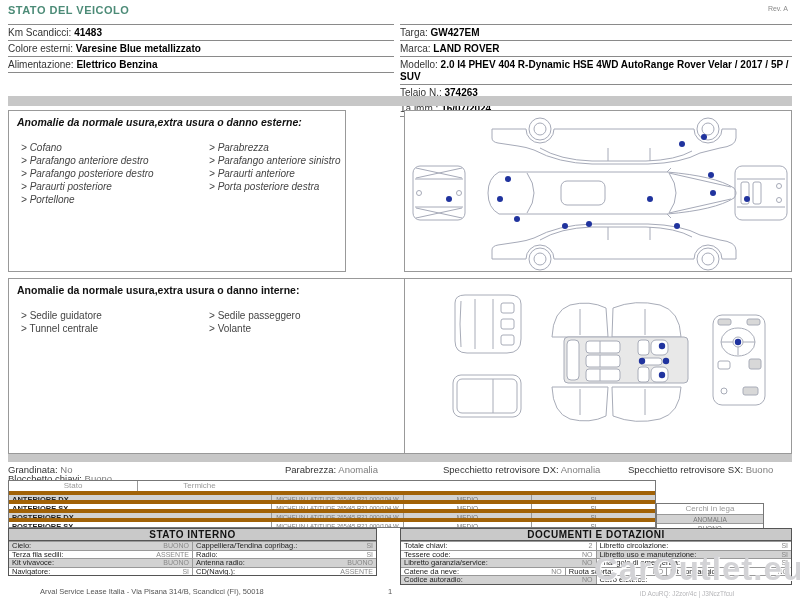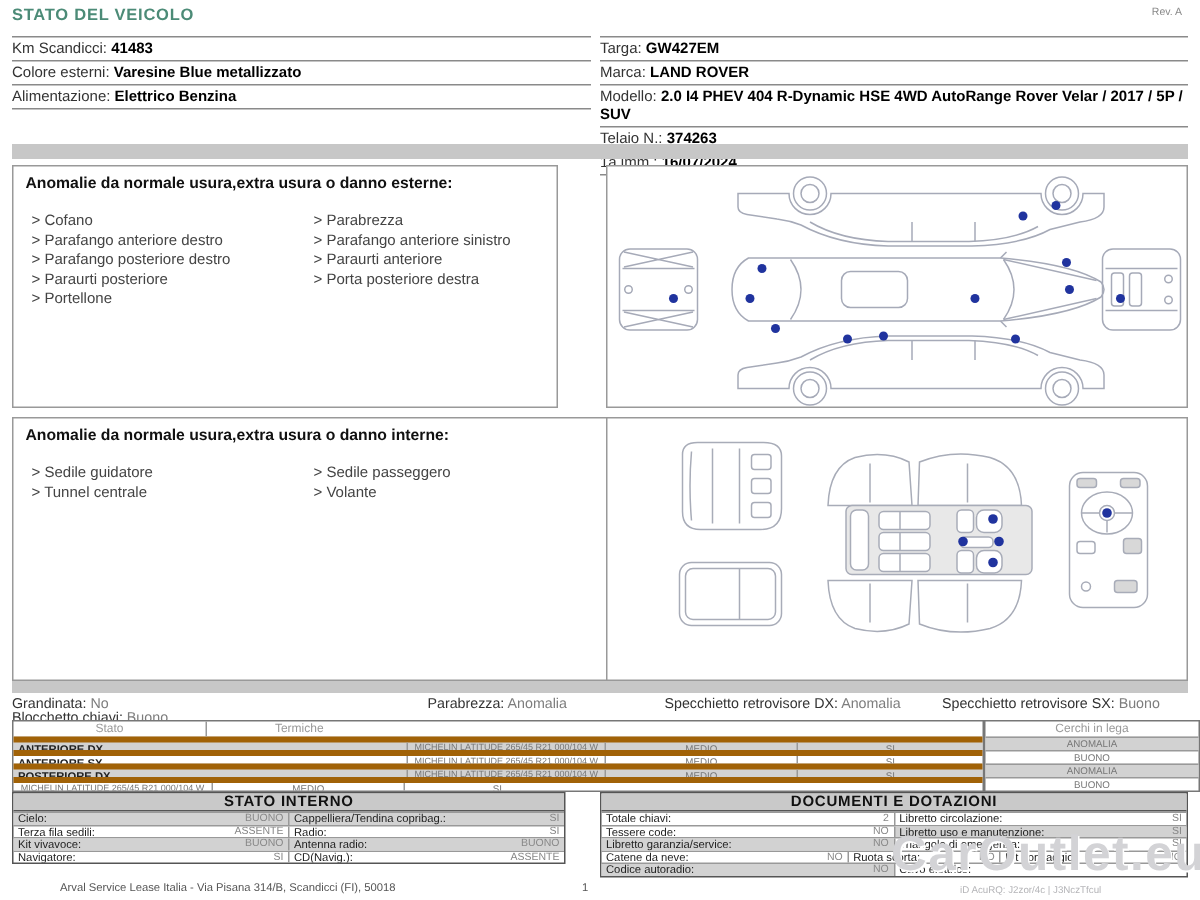--- a/index.html
+++ b/index.html
@@ -16,39 +16,39 @@
   .hcol-right { left: 400px; width: 392px; }
   .hrow { border-bottom: 1px solid #8a8a8a; padding: 2px 0 1px; font-size: 10px; color: #222; line-height: 12px; }
   .hlbl { color: #333; }
   .hval { font-weight: bold; color: #000; }
 
   .graybar { position: absolute; left: 8px; width: 784px; background: #c7c7c7; }
   .bar1 { top: 96px; height: 10px; }
   .bar2 { top: 454px; height: 8px; }
 
   .abox { position: absolute; border: 1px solid #999; background: #fff; }
-  .abox-ext-left { left: 8px; top: 110px; width: 364px; height: 162px; }
+  .abox-ext-left { left: 8px; top: 110px; width: 338px; height: 162px; font-style: italic; }
   .abox-ext-right { left: 404px; top: 110px; width: 388px; height: 162px; }
   .abox-int-left { left: 8px; top: 278px; width: 448px; height: 176px; }
   .abox-int-right { left: 404px; top: 278px; width: 388px; height: 176px; }
   .abox-title { font-size: 10.5px; font-weight: bold; color: #111; padding: 5px 8px 2px; }
   .alist { position: absolute; top: 30px; list-style: none; font-size: 10px; color: #444; line-height: 13px; }
   .alist-1 { left: 12px; }
   .alist-2 { left: 200px; }
   .alist li::before { content: "> "; }
 
   .dbox svg { display: block; width: 100%; height: 100%; }
 
   .statusline { position: absolute; left: 0; top: 0; width: 800px; font-size: 9.5px; color: #444; }
   .statusline .s-item { position: absolute; white-space: nowrap; }
   .s-lbl { color: #333; }
   .s-val { color: #7d7d7d; }
 
   .tire-main { position: absolute; left: 8px; top: 480px; width: 648px; border: 1px solid #777; background: #fff; }
-  .tire-cerchi { position: absolute; left: 656px; top: 480px; width: 144px; border: 1px solid #777; background: #fff; }
+  .tire-cerchi { position: absolute; left: 656px; top: 503px; width: 108px; border: 1px solid #777; background: #fff; }
   .trow { display: flex; height: 9px; border-top: 4px solid #a16207; }
   .trow.thead { height: 10px; border-top: none; }
   .tc { overflow: hidden; white-space: nowrap; border-left: 1px solid #999; line-height: 9px; }
   .tc:first-child { border-left: none; }
   .thead .tc { color: #999; font-size: 8px; text-align: center; line-height: 10px; }
   .tc-pos { width: 262px; font-size: 7.5px; font-weight: bold; color: #222; padding-left: 3px; }
   .tc-tire { width: 132px; font-size: 6px; color: #777; text-align: center; }
   .tc-stato { width: 128px; font-size: 6.5px; color: #777; text-align: center; }
   .tc-term { width: 124px; font-size: 6.5px; color: #777; text-align: center; }
   .tc-pneuhead { width: 394px; }
@@ -281,20 +281,21 @@
       <div class="tc tc-stato">MEDIO</div>
       <div class="tc tc-term">SI</div>
     </div>
     <div class="trow shaded">
       <div class="tc tc-pos">POSTERIORE DX</div>
       <div class="tc tc-tire">MICHELIN LATITUDE 265/45 R21 000/104 W</div>
       <div class="tc tc-stato">MEDIO</div>
       <div class="tc tc-term">SI</div>
     </div>
     <div class="trow">
+      <div class="tc tc-pos">POSTERIORE SX</div>
       <div class="tc tc-tire">MICHELIN LATITUDE 265/45 R21 000/104 W</div>
       <div class="tc tc-stato">MEDIO</div>
       <div class="tc tc-term">SI</div>
     </div>
   </div>
 
   <div class="tire-cerchi">
     <div class="cer-row cer-head">Cerchi in lega</div>
     <div class="cer-row shaded">ANOMALIA</div>
     <div class="cer-row">BUONO</div>

